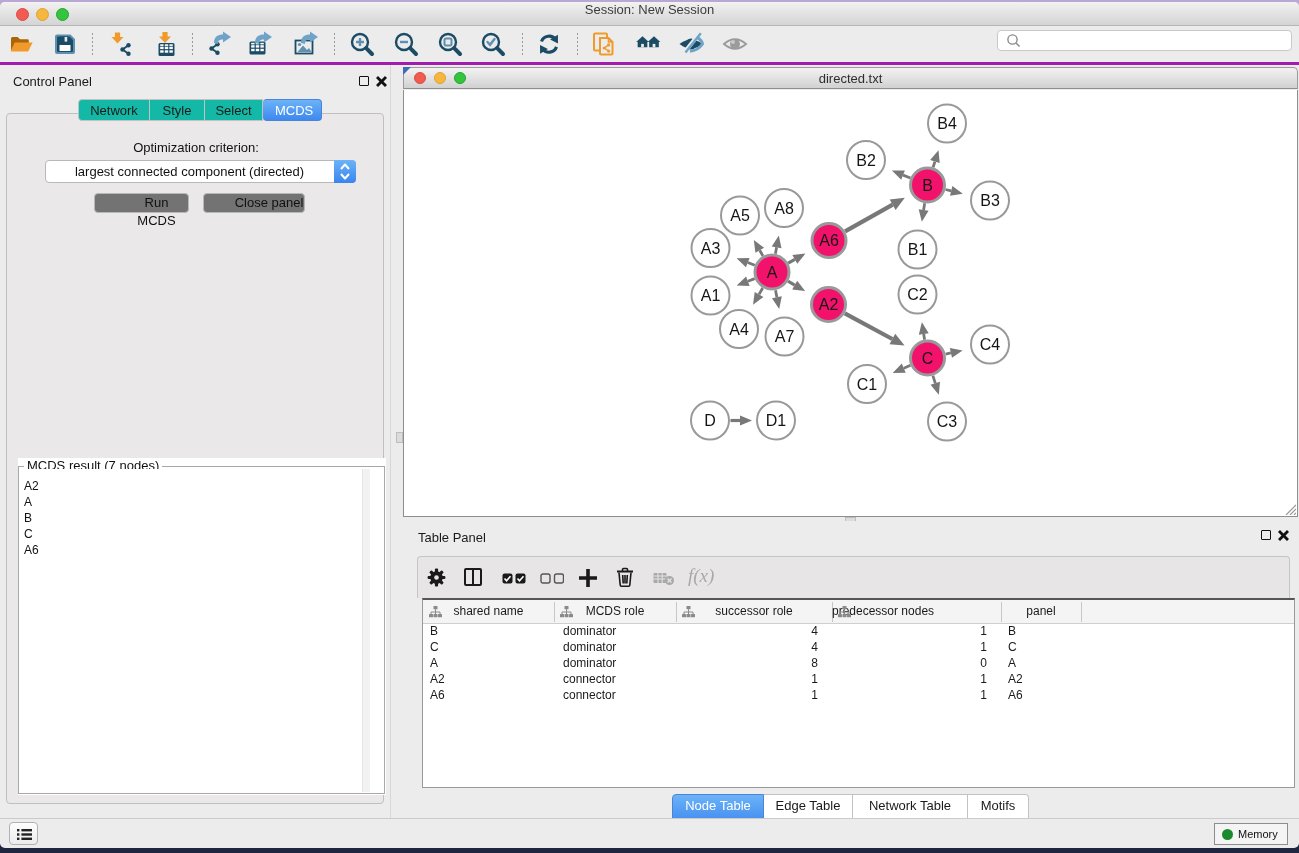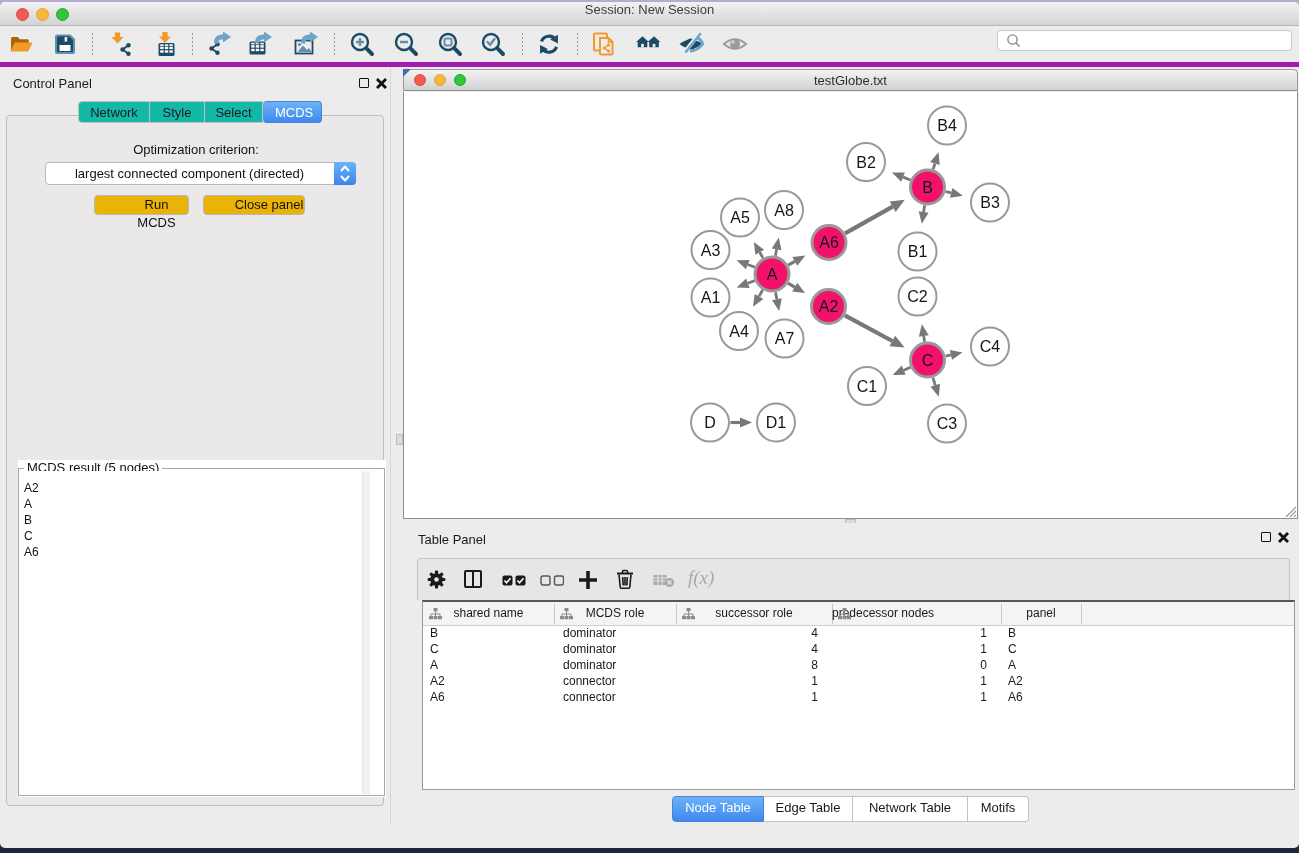--- a/index.html
+++ b/index.html
@@ -7,51 +7,51 @@
 body { font-family:"Liberation Sans", sans-serif; background:#b9a7d4; position:relative; }
 #desk-bottom { position:absolute; left:0; right:0; bottom:0; height:9px; background:#1e2640; }
 #win { position:absolute; left:0; top:2px; width:1299px; height:846px; background:#ececec; border-radius:5px; }
 #titlebar { position:absolute; left:0; top:0; width:1299px; height:24px; background:linear-gradient(#f3f2f2,#d5d4d4); border-radius:5px 5px 0 0; border-bottom:1px solid #b7b6b6; }
 .tl { position:absolute; top:6px; width:13px; height:13px; border-radius:50%; }
 #title-main { position:absolute; top:0; left:0; width:100%; text-align:center; font-size:13px; color:#3c3c3c; }
 #toolbar { position:absolute; left:0; top:24px; width:1299px; height:36px; background:#ececec; }
 .tbi { position:absolute; top:5px; }
 .tsep { position:absolute; top:7px; width:1px; height:22px; background-image:repeating-linear-gradient(#9a9a9a 0 2px, transparent 2px 4px); }
 #search { position:absolute; left:997px; top:4px; width:295px; height:21px; background:#fff; border:1px solid #c9c9c9; border-radius:4px; }
-#main { position:absolute; left:0; top:60px; width:1299px; height:757px; border-top:5px solid #a21caf; }
+#main { position:absolute; left:0; top:60px; width:1299px; height:757px; border-top:3px solid #a21caf; }
 
 #cp { position:absolute; left:0; top:0; width:391px; height:757px; background:#ececec; border-right:1px solid #d8d7d7; }
 #cp-title { position:absolute; left:13px; top:9px; font-size:13px; color:#1a1a1a; }
 #cp-box { position:absolute; left:6px; top:48px; width:378px; height:691px; background:#eae8e8; border:1px solid #c0bfbf; border-radius:4px; }
 #cp-tabs { position:absolute; left:78px; top:34px; height:22px; display:flex; z-index:3; }
 .cptab { height:22px; line-height:21px; font-size:13px; color:#1a1a1a; background:#14b8a6; border:1px solid #c3c2c2; border-left:none; text-align:center; }
 .cptab.first { border-left:1px solid #c3c2c2; border-radius:4px 0 0 4px; }
 .cptab.sel { background:linear-gradient(#6cb3f7,#3e88ef); color:#fff; border-color:#4a84d8; border-radius:4px; padding:0 12px; }
 #opt-label { position:absolute; left:0; top:26px; width:378px; text-align:center; font-size:13px; color:#111; }
 #dropdown { position:absolute; left:38px; top:46px; width:311px; height:23px; background:#fff; border:1px solid #b9b8b8; border-radius:4px; font-size:13px; color:#111; text-align:center; line-height:21px; padding-right:22px; }
 #dd-btn { position:absolute; right:-1px; top:-1px; width:22px; height:23px; background:linear-gradient(#6cb3f7,#3a85ee); border-radius:0 4px 4px 0; }
-.btn { position:absolute; top:79px; height:20px; background:#eab308; border:1px solid #b9b8b8; border-radius:4px; font-size:13px; color:#111; text-align:center; line-height:18px;padding-left:30px; }
+.btn { position:absolute; top:79px; height:20px; background:#737373; border:1px solid #b9b8b8; border-radius:4px; font-size:13px; color:#111; text-align:center; line-height:18px;padding-left:30px; }
 #fieldset { position:absolute; left:11px; top:344px; width:368px; height:336px; }
 #fs-white { position:absolute; left:0; top:0; width:368px; height:337px; background:#fff; }
 #fs-border { position:absolute; left:0; top:8px; width:367px; height:328px; border:1px solid #a9a8a8; }
 #fs-legend { position:absolute; left:6px; top:0px; background:#fff; padding:0 3px; font-size:13px; color:#111; }
 #fs-list { position:absolute; left:3px; top:11px; width:341px; height:323px; background:#fff; font-size:12px; color:#111; line-height:16px; padding:9px 0 0 3px; }
 #fs-scroll { position:absolute; left:344px; top:11px; width:8px; height:323px; background:#f2f2f2; border-left:1px solid #e6e6e6; }
 
 #nw { position:absolute; left:403px; top:2px; width:895px; height:450px; }
 #nw-title { position:absolute; left:0; top:0; width:895px; height:22px; background:linear-gradient(#f4f3f3,#d2d1d1); border:1px solid #9c9b9b; border-bottom:1px solid #8f8e8e; border-radius:5px 5px 0 0; }
 #nw-title .t { position:absolute; top:3px; left:0; width:100%; text-align:center; font-size:13px; color:#2e2e2e; }
 #nw-canvas { position:absolute; left:0; top:23px; width:895px; height:427px; background:#fff; border:1px solid #8f8e8e; border-top:none; }
 
 #tp { position:absolute; left:392px; top:456px; width:907px; height:301px; background:#ececec; }
 #tp-title { position:absolute; left:26px; top:9px; font-size:13px; color:#1a1a1a; }
 #tp-toolbar { position:absolute; left:25px; top:35px; width:873px; height:42px; background:#e7e5e5; border:1px solid #c6c5c5; border-radius:4px 4px 0 0; border-bottom:none; }
 #tp-table { position:absolute; left:30px; top:77px; width:873px; height:190px; background:#fff; border:1px solid #999; border-top:2px solid #565656; }
 #tp-tabs { position:absolute; left:280px; top:273px; height:22px; display:flex; }
-.tptab { height:26px; line-height:21px; font-size:13px; color:#1a1a1a; background:#fff; border:1px solid #c3c2c2; border-left:none; text-align:center; }
+.tptab { height:32px; line-height:21px; font-size:13px; color:#1a1a1a; background:#fff; border:1px solid #c3c2c2; border-left:none; text-align:center; }
 .tptab.sel { background:linear-gradient(#6cb3f7,#3e88ef); color:#fff; border-left:1px solid #4a84d8; border-color:#4a84d8; border-radius:4px 0 0 4px; }
 .tptab.last { border-radius:0 4px 4px 0; }
 
 #status { position:absolute; left:0; top:816px; width:1299px; height:28px; background:#ececec; border-top:1px solid #cccbcb; border-radius:0 0 5px 5px; }
 #st-btn { position:absolute; left:9px; top:3px; width:29px; height:23px; background:linear-gradient(#fdfdfd,#ececec); border:1px solid #b3b2b2; border-radius:4px; }
 #mem-btn { position:absolute; right:11px; top:4px; width:74px; height:22px; background:#f4f4f4; border:1px solid #8e8d8d; font-size:11px; color:#111; }
 </style>
 </head>
 <body>
 <div id="desk-bottom"></div>
@@ -218,21 +218,21 @@
                 <path d="M2,6 L6,1.5 L10,6" fill="none" stroke="#fff" stroke-width="2" stroke-linejoin="round"></path>
                 <path d="M2,11 L6,15.5 L10,11" fill="none" stroke="#fff" stroke-width="2" stroke-linejoin="round"></path>
               </svg>
             </div></div>
         <div id="opt-label">Optimization criterion:</div>
         <div class="btn" style="left:87px;width:95px;">Run MCDS</div>
         <div class="btn" style="left:196px;width:102px;">Close panel</div>
         <div id="fieldset">
           <div id="fs-white"></div>
             <div id="fs-border"></div>
-          <div id="fs-legend">MCDS result (5 nodes)</div>
+          <div id="fs-legend">MCDS result (7 nodes)</div>
           <div id="fs-list">A2<br>A<br>B<br>C<br>A6</div>
           <div id="fs-scroll"></div>
             <div style="position:absolute;left:352px;top:11px;width:13px;height:323px;background:#fff;"></div>
         </div>
       </div>
       <div id="cp-tabs">
         <div class="cptab first" style="width:72px;">Network</div>
           <div class="cptab" style="width:55px;">Style</div>
           <div class="cptab" style="width:58px;">Select</div>
           <div class="cptab sel" style="width:59px;text-align:right;">MCDS</div>
@@ -241,21 +241,21 @@
     <svg style="position:absolute;left:403px;top:2px;z-index:5;" width="8" height="8" viewBox="0 0 8 8">
         <path d="M0,0 H8 L0,8 Z" fill="#3e6db5"></path>
       </svg>
       <div style="position:absolute;left:396px;top:367px;width:7px;height:11px;background:#dcdcdc;border:1px solid #bdbdbd;"></div>
       <div style="position:absolute;left:845px;top:452px;width:11px;height:6px;background:#dcdcdc;border:1px solid #bdbdbd;"></div>
       <div id="nw">
       <div id="nw-title">
         <div class="tl" style="left:10px;top:4px;width:12px;height:12px;background:#f15b52;border:1px solid #d94c44;"></div>
         <div class="tl" style="left:30px;top:4px;width:12px;height:12px;background:#f6b73e;border:1px solid #dfa133;"></div>
         <div class="tl" style="left:50px;top:4px;width:12px;height:12px;background:#34c53e;border:1px solid #24a42e;"></div>
-        <div class="t">testGlobe.txt</div>
+        <div class="t">directed.txt</div>
       </div>
       <div id="nw-canvas">
         <svg width="893" height="425" viewBox="0 0 893 425" style="position:absolute;left:0;top:0;" font-family="Liberation Sans, sans-serif">
             <line x1="358.9" y1="165.9" x2="355.7" y2="160.3" stroke="#787878" stroke-width="2.8"></line>
             <path d="M349.8,149.9 L360.1,157.8 L351.4,162.8 Z" fill="#787878"></path>
             <line x1="371.4" y1="163.8" x2="372.6" y2="157.3" stroke="#787878" stroke-width="2.8"></line>
             <path d="M374.8,145.5 L377.5,158.2 L367.7,156.4 Z" fill="#787878"></path>
             <line x1="350.8" y1="175.3" x2="343.8" y2="172.5" stroke="#787878" stroke-width="2.8"></line>
             <path d="M332.6,168.2 L345.6,167.9 L341.9,177.2 Z" fill="#787878"></path>
             <line x1="350.7" y1="188.6" x2="343.9" y2="191.2" stroke="#787878" stroke-width="2.8"></line>
@@ -493,13 +493,31 @@
           </div>
         </div>
       <div id="tp-tabs">
         <div class="tptab sel" style="width:92px;">Node Table</div>
           <div class="tptab" style="width:89px;">Edge Table</div>
           <div class="tptab" style="width:115px;">Network Table</div>
           <div class="tptab last" style="width:61px;">Motifs</div>
       </div>
     </div>
   </div>
+  <div id="status">
+    <div id="st-btn">
+        <svg style="position:absolute;left:7px;top:5px;" width="15" height="13" viewBox="0 0 15 13">
+          <g fill="#222">
+            <rect x="0" y="1" width="2.4" height="2.4"></rect>
+            <rect x="4.4" y="1" width="10.6" height="2.4"></rect>
+            <rect x="0" y="5.3" width="2.4" height="2.4"></rect>
+            <rect x="4.4" y="5.3" width="10.6" height="2.4"></rect>
+            <rect x="0" y="9.6" width="2.4" height="2.4"></rect>
+            <rect x="4.4" y="9.6" width="10.6" height="2.4"></rect>
+          </g>
+        </svg>
+      </div>
+    <div id="mem-btn">
+        <span style="position:absolute;left:7px;top:5px;width:11px;height:11px;border-radius:50%;background:#1b8a2f;"></span>
+        <span style="position:absolute;left:23px;top:4px;">Memory</span>
+      </div>
+  </div>
 </div>
 
 </body></html>

